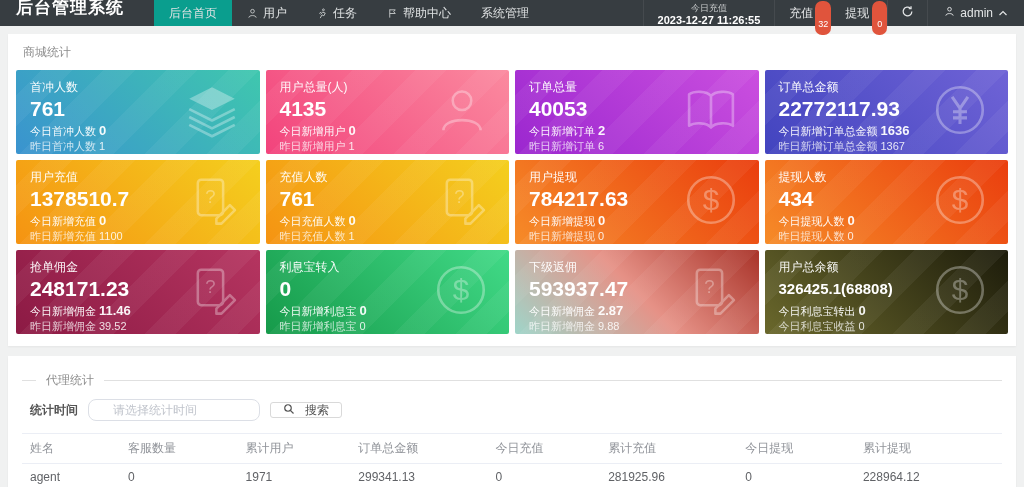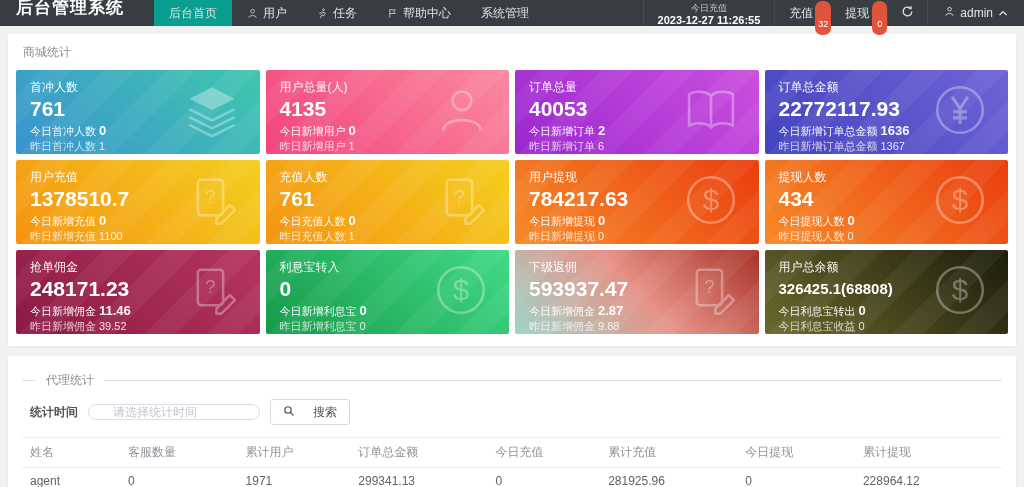--- a/index.html
+++ b/index.html
@@ -50,25 +50,25 @@
   .card-line.dim span.v { margin-left:3px; color:rgba(255,255,255,.85); }
   .card-icon { position:absolute; right:20px; top:50%; transform:translateY(-50%);
     color:#fff; opacity:.32; z-index:1; }
 
   
   .panel2 { margin-top:10px; padding:12px 8px 14px; }
   fieldset.agent-fs { border:none; border-top:1px solid #e0e0e0; margin:4px 6px; }
   fieldset.agent-fs legend { font-size:12px; color:#8c8c8c; padding:0 10px; margin-left:14px; }
   .form-row { display:flex; align-items:center; gap:10px; margin:10px 0 0 8px; }
   .form-label { font-size:12px; color:#555; font-weight:bold; }
-  .date-input { width:172px; height:16px; border:1px solid #dcdfe6; border-radius:8px;
+  .date-input { width:172px; height:22px; border:1px solid #dcdfe6; border-radius:8px;
     font-size:12px; padding:0 24px; color:#606266; outline:none;
     font-family:"Liberation Sans","DejaVu Sans",sans-serif; }
   .date-input::placeholder { color:#c0c4cc; }
-  .search-btn { display:inline-flex; align-items:center; gap:18px; height:26px;
+  .search-btn { display:inline-flex; align-items:center; gap:10px; height:16px;
     padding:0 12px; background:#fff; border:1px solid #d9d9d9; border-radius:3px;
     font-size:12px; color:#555; cursor:pointer;
     font-family:"Liberation Sans","DejaVu Sans",sans-serif; }
 
   table.agent-table { width:calc(100% - 12px); margin:12px 6px 0; border-collapse:collapse;
     font-size:12px; border-top:1px solid #ebeef5; table-layout:fixed; }
   .agent-table th { text-align:left; color:#909399; font-weight:normal;
     padding:6px 8px; border-bottom:1px solid #ebeef5; }
   .agent-table td { color:#606266; padding:6px 8px; border-bottom:1px solid #ebeef5; }
 </style>

